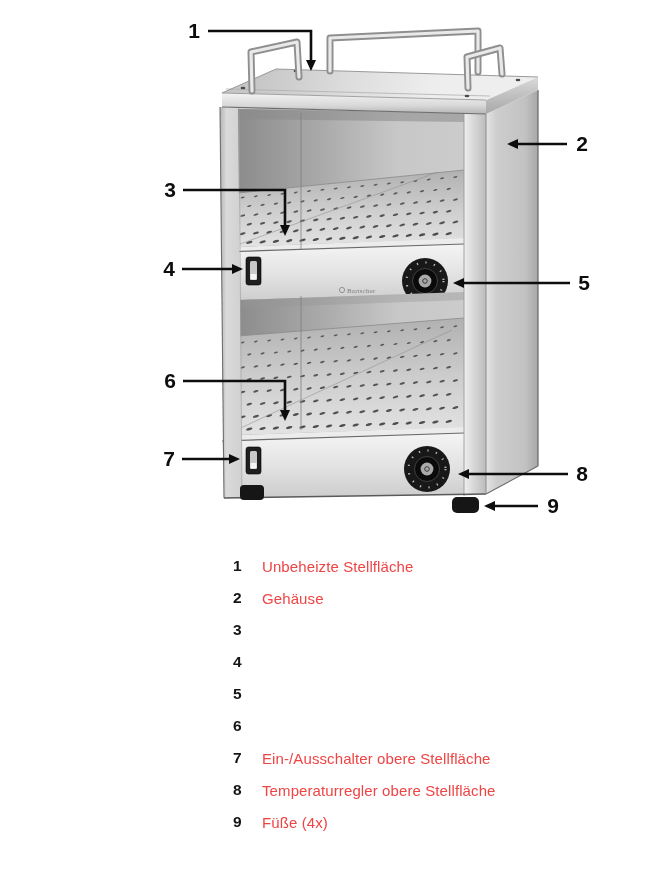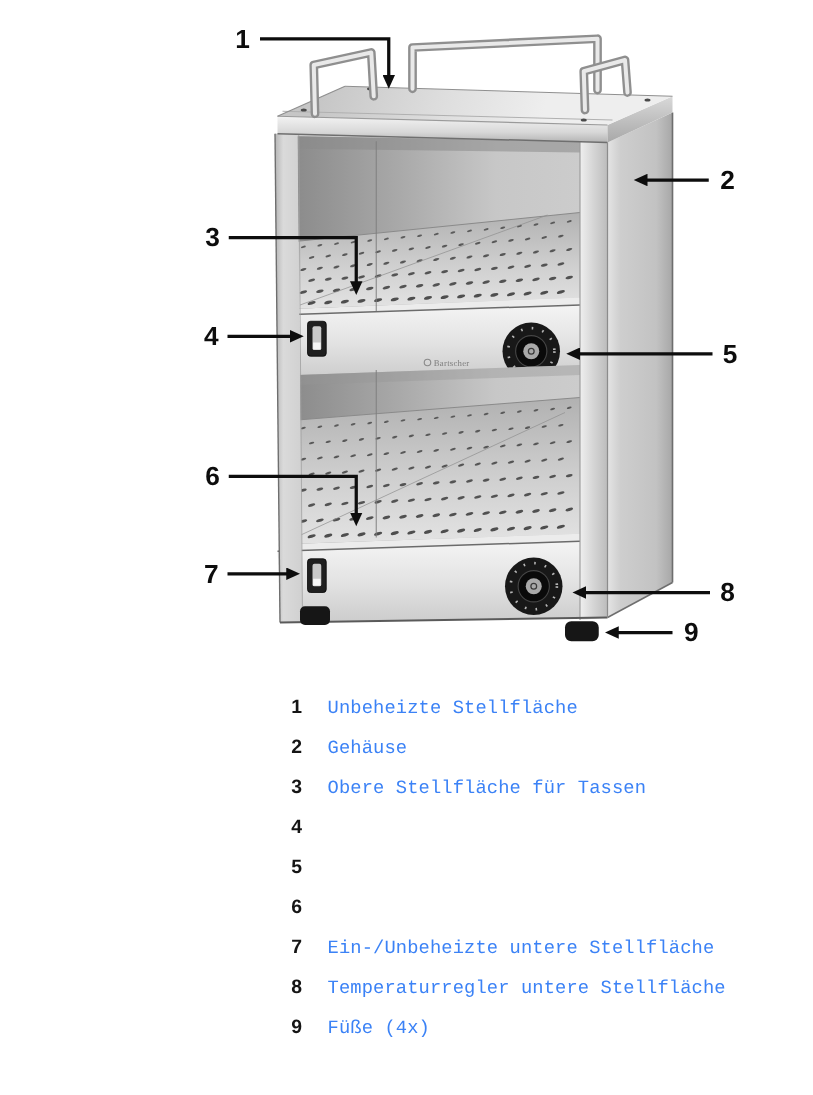--- a/index.html
+++ b/index.html
@@ -19,21 +19,21 @@
   .legend{
     position:absolute;left:0;top:550px;width:650px;
   }
   .legend-row{
     display:flex;align-items:center;height:32px;padding-left:233px;
   }
   .legend-num{
     width:29px;flex:0 0 29px;font-weight:bold;font-size:15.5px;color:#151515;
   }
   .legend-text{
-    font-size:15px;color:#3b82f6;letter-spacing:.1px;font-family:Liberation Mono, monospace;
+    font-size:15px;color:#ef4444;letter-spacing:.1px;
   }
 </style>
 </head>
 <body>
 
 <div class="page">
 
   <svg class="figure-svg" width="650" height="550" viewBox="0 0 650 550">
     <defs>
       <linearGradient id="gradTop" gradientUnits="userSpaceOnUse" x1="260" y1="60" x2="430" y2="108">
@@ -492,37 +492,36 @@
     <div class="legend-row">
       <span class="legend-num">1</span>
       <span class="legend-text">Unbeheizte Stellfläche</span>
     </div>
     <div class="legend-row">
       <span class="legend-num">2</span>
       <span class="legend-text">Gehäuse</span>
     </div>
     <div class="legend-row">
       <span class="legend-num">3</span>
-      <span class="legend-text">Obere Stellfläche für Tassen</span>
     </div>
     <div class="legend-row">
       <span class="legend-num">4</span>
     </div>
     <div class="legend-row">
       <span class="legend-num">5</span>
     </div>
     <div class="legend-row">
       <span class="legend-num">6</span>
     </div>
     <div class="legend-row">
       <span class="legend-num">7</span>
-      <span class="legend-text">Ein-/Unbeheizte untere Stellfläche</span>
+      <span class="legend-text">Ein-/Ausschalter obere Stellfläche</span>
     </div>
     <div class="legend-row">
       <span class="legend-num">8</span>
-      <span class="legend-text">Temperaturregler untere Stellfläche</span>
+      <span class="legend-text">Temperaturregler obere Stellfläche</span>
     </div>
     <div class="legend-row">
       <span class="legend-num">9</span>
       <span class="legend-text">Füße (4x)</span>
     </div>
   </div>
 </div>
 
 </body></html>

